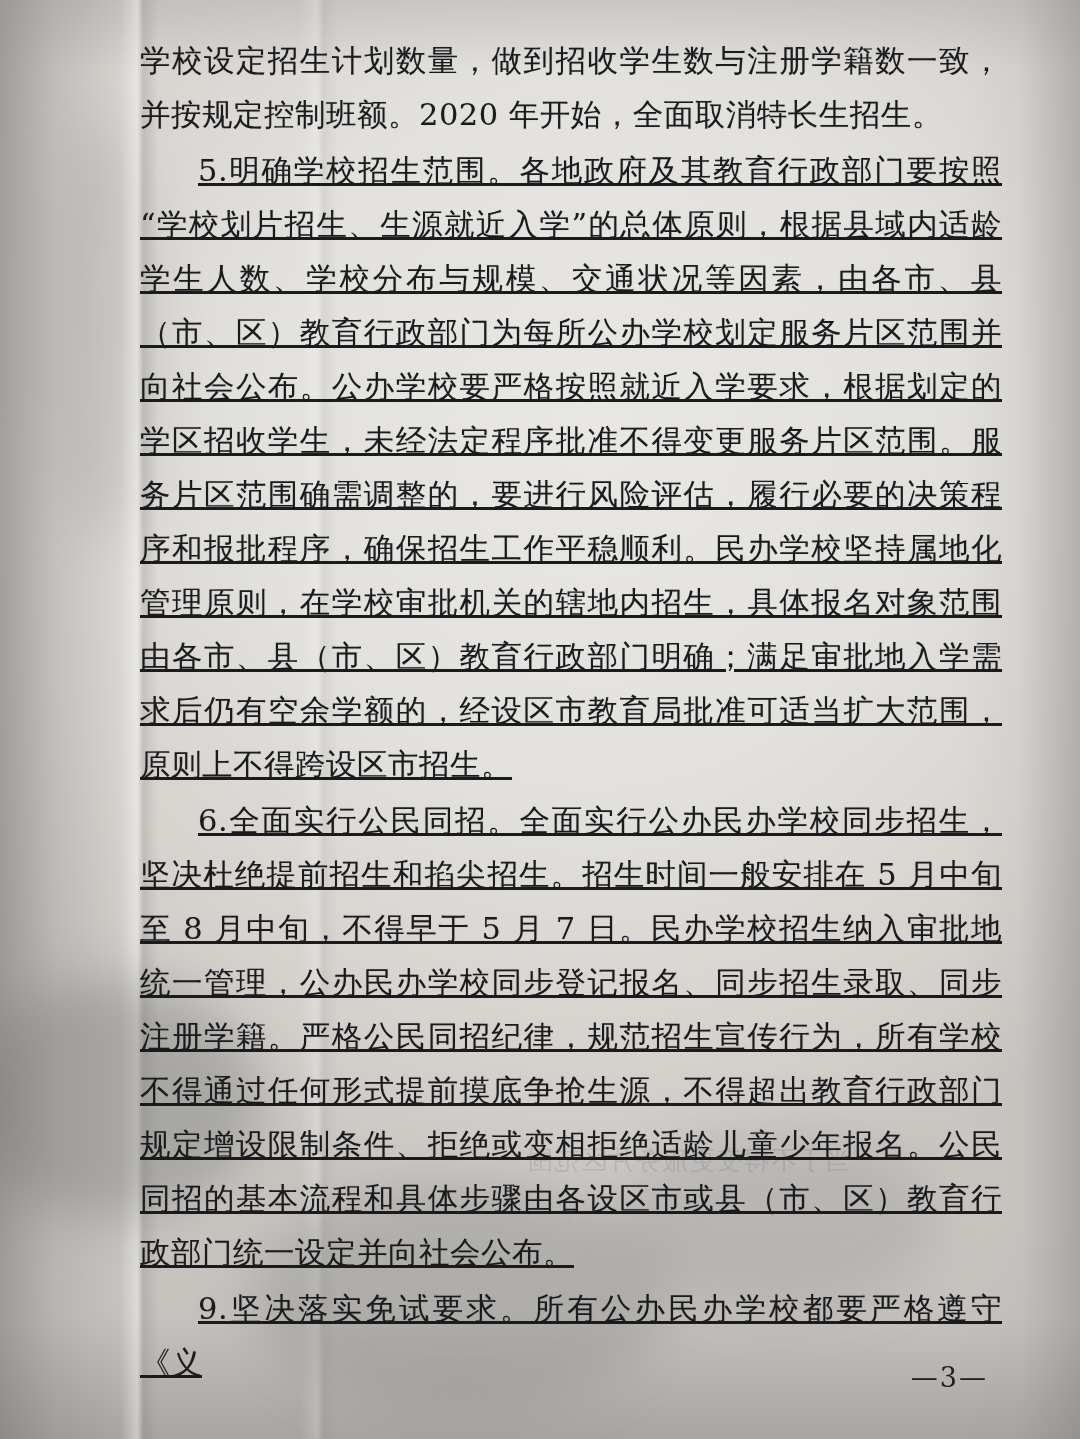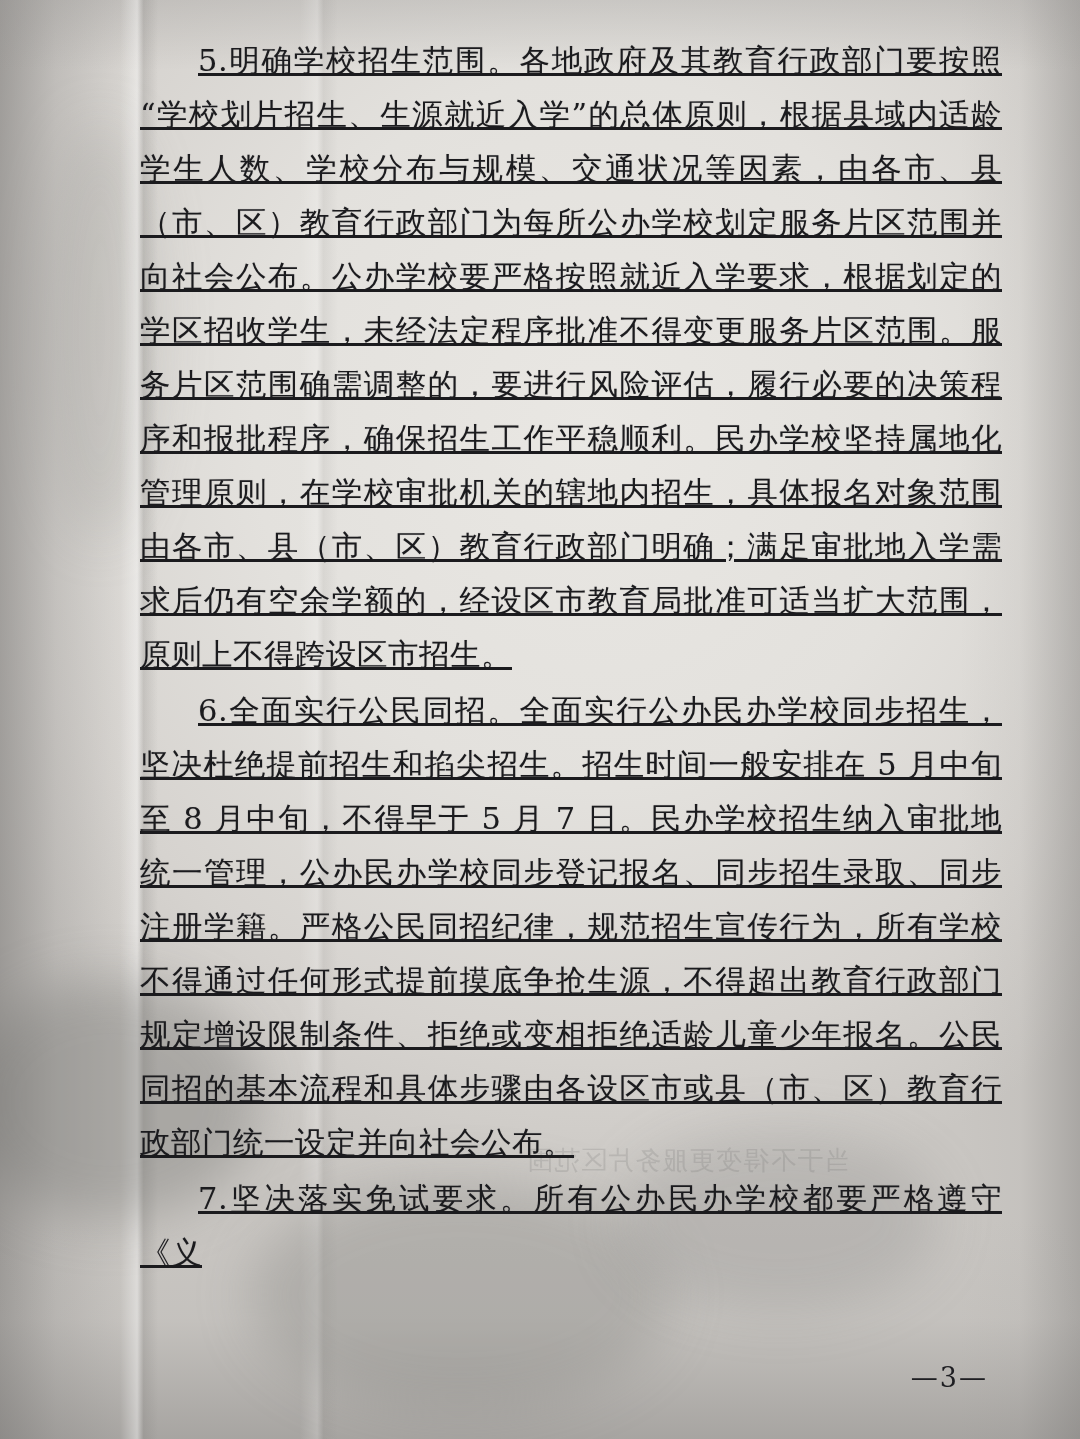--- a/index.html
+++ b/index.html
@@ -119,19 +119,20 @@
   <div class="shade-bottom"></div>
   <div class="crease c1"></div>
   <div class="crease c2"></div>
   <div class="blob b1"></div>
   <div class="blob b2"></div>
   <div class="blob b3"></div>
 
   <div class="ghost-text">当于不得变更服务片区范围</div>
 
   <div class="content">
+    <p class="para">学校设定招生计划数量，做到招收学生数与注册学籍数一致，并按规定控制班额。2020 年开始，全面取消特长生招生。</p>
     <p class="para indent">5.明确学校招生范围。各地政府及其教育行政部门要按照“学校划片招生、生源就近入学”的总体原则，根据县域内适龄学生人数、学校分布与规模、交通状况等因素，由各市、县（市、区）教育行政部门为每所公办学校划定服务片区范围并向社会公布。公办学校要严格按照就近入学要求，根据划定的学区招收学生，未经法定程序批准不得变更服务片区范围。服务片区范围确需调整的，要进行风险评估，履行必要的决策程序和报批程序，确保招生工作平稳顺利。民办学校坚持属地化管理原则，在学校审批机关的辖地内招生，具体报名对象范围由各市、县（市、区）教育行政部门明确；满足审批地入学需求后仍有空余学额的，经设区市教育局批准可适当扩大范围，原则上不得跨设区市招生。</p>
     <p class="para indent">6.全面实行公民同招。全面实行公办民办学校同步招生，坚决杜绝提前招生和掐尖招生。招生时间一般安排在 5 月中旬至 8 月中旬，不得早于 5 月 7 日。民办学校招生纳入审批地统一管理，公办民办学校同步登记报名、同步招生录取、同步注册学籍。严格公民同招纪律，规范招生宣传行为，所有学校不得通过任何形式提前摸底争抢生源，不得超出教育行政部门规定增设限制条件、拒绝或变相拒绝适龄儿童少年报名。公民同招的基本流程和具体步骤由各设区市或县（市、区）教育行政部门统一设定并向社会公布。</p>
-    <p class="para indent">7.坚决落实免试要求。所有公办民办学校都要严格遵守《义</p>
+    <p class="para indent">9.坚决落实免试要求。所有公办民办学校都要严格遵守《义</p>
   </div>
 
   <div class="page-number">—3—</div>
 </div>
 
 </body></html>

